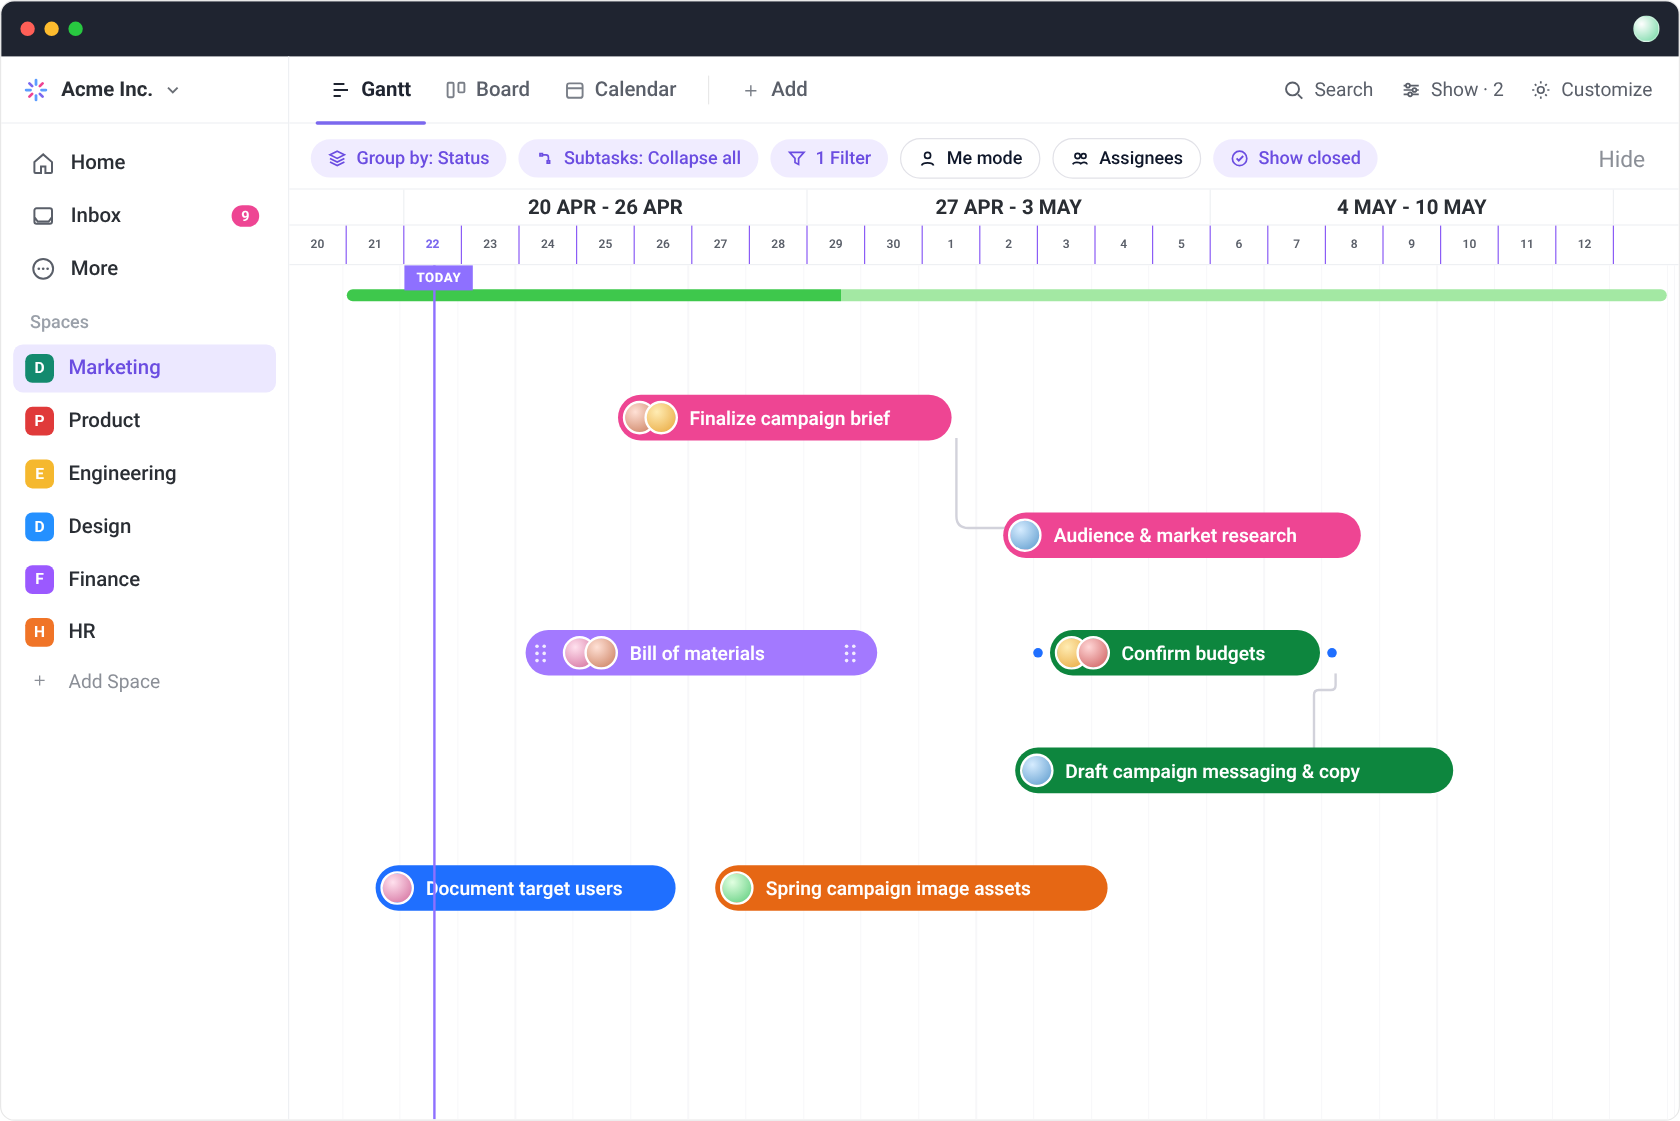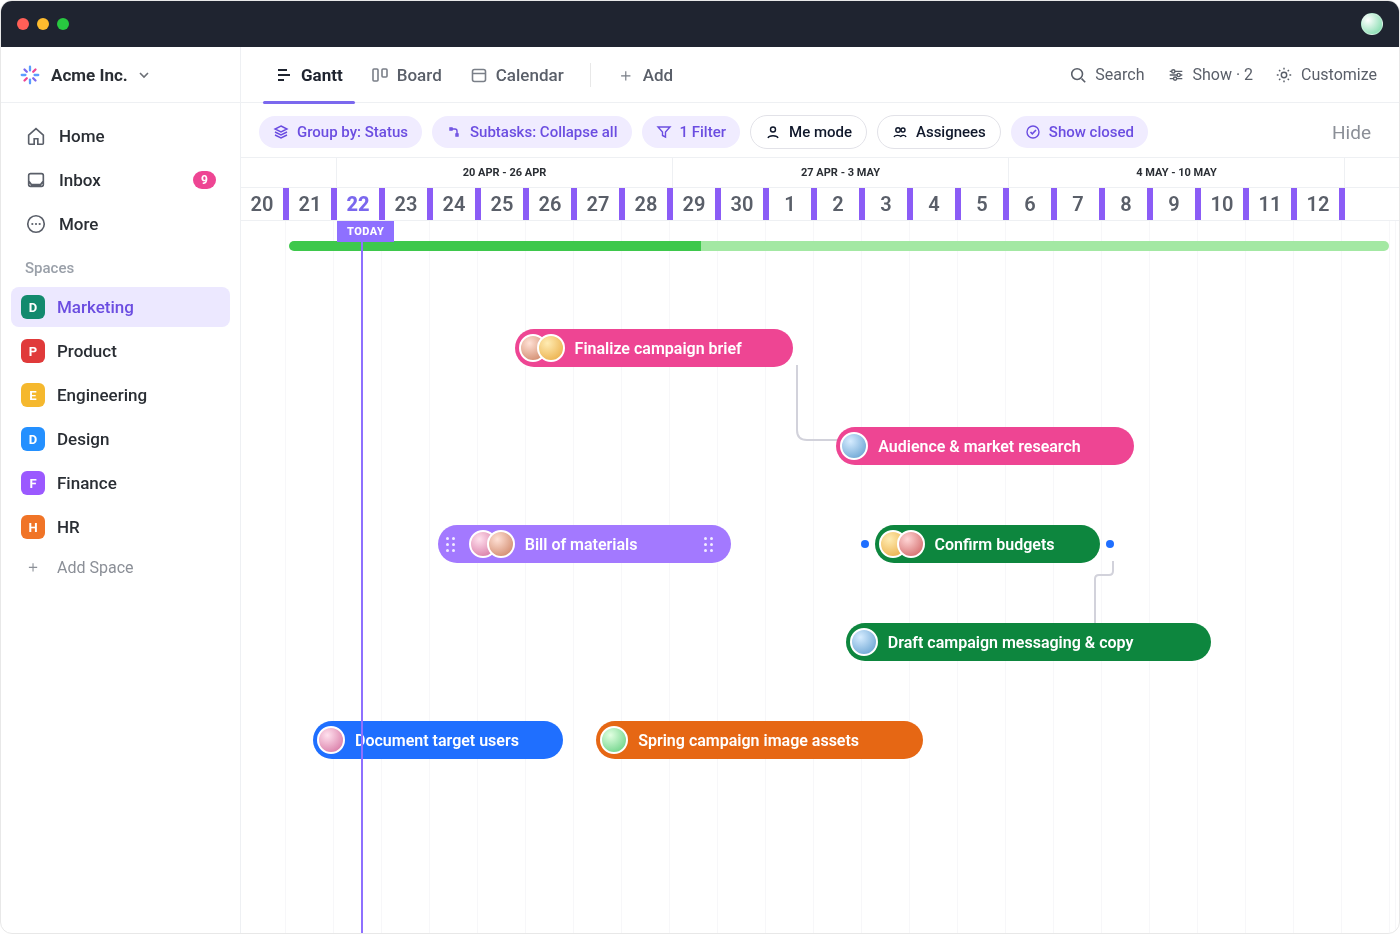--- a/index.html
+++ b/index.html
@@ -41,23 +41,23 @@
 .tr-item svg { width: 18px; height: 18px; }
 
 .filters { display: flex; align-items: center; gap: 10px; padding: 12px 18px 8px; }
 .chip { display: flex; align-items: center; gap: 8px; padding: 7px 14px; border-radius: 18px; font-size: 15px; font-weight: 500; cursor: pointer; white-space: nowrap; }
 .chip.purple { background: #f0ecff; color: #6b4de1; }
 .chip.outline { border: 1px solid #e2e2e8; color: #0f172a; background: #fff; }
 .chip svg { width: 16px; height: 16px; }
 .hide-link { margin-left: auto; margin-right: 10px; color: #8b8f97; font-size: 19px; cursor: pointer; }
 
 .timeline-header { height: 30px; display: flex; border-top: 1px solid #eef0f3; }
-.range-cell { flex: none; text-align: center; font-weight: 700; font-size: 11px; display: flex; align-items: center; justify-content: center; border-right: 1px solid #eef0f3; }
+.range-cell { flex: none; text-align: center; font-weight: 700; font-size: 17px; display: flex; align-items: center; justify-content: center; border-right: 1px solid #eef0f3; }
 .day-header { height: 34px; display: flex; border-top: 1px solid #eef0f3; border-bottom: 1px solid #eef0f3; }
-.day-cell { width: 48px; flex: none; text-align: center; font-size: 20px; color: #5a5f69; display: flex; align-items: center; justify-content: center; border-right: 6px solid #8b5cf6; font-weight: 600; }
+.day-cell { width: 48px; flex: none; text-align: center; font-size: 10px; color: #5a5f69; display: flex; align-items: center; justify-content: center; border-right: 1px solid #8b5cf6; font-weight: 600; }
 .day-cell.today { color: #7b68ee; font-weight: 800; }
 
 .gantt-body { position: relative; flex: 1; overflow: hidden; background-image: repeating-linear-gradient(to right, #f7f7f9 0, #f7f7f9 1px, transparent 1px, transparent 48px); background-position: -4px 0; }
 .today-marker { position: absolute; top: 0; bottom: 0; width: 2px; background: #8e70ff; left: 120px; z-index: 5; }
 .today-label { position: absolute; top: 0; left: 96px; background: #8e70ff; color: #fff; font-size: 11px; font-weight: 800; padding: 4px 10px; letter-spacing: .5px; z-index: 6; }
 .track-fill { position: absolute; top: 20px; left: 48px; height: 10px; border-radius: 5px; background: linear-gradient(to right, #3ec84c 0, #3ec84c 412px, #a3e8a3 412px, #a3e8a3 100%); width: 1100px; }
 
 .bar { position: absolute; height: 38px; border-radius: 20px; display: flex; align-items: center; padding: 0 14px 0 4px; gap: 10px; color: #fff; font-weight: 600; font-size: 16px; cursor: grab; z-index: 3; }
 .avatars { display: flex; }
 .av { width: 28px; height: 28px; border-radius: 50%; border: 2px solid #fff; background-size: cover; background-position: center; flex-shrink: 0; }

